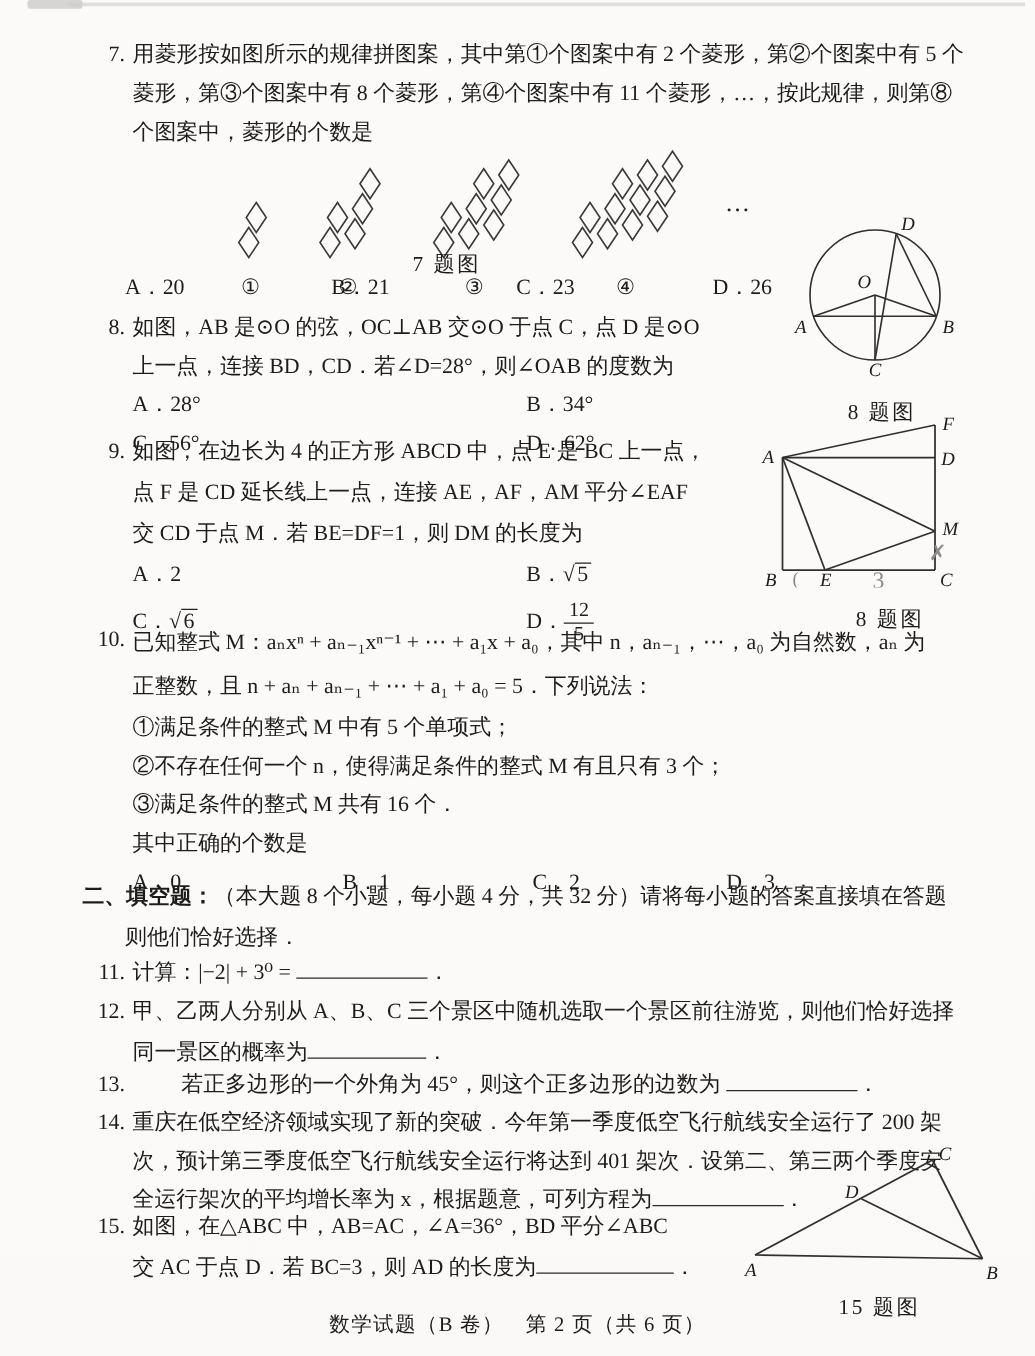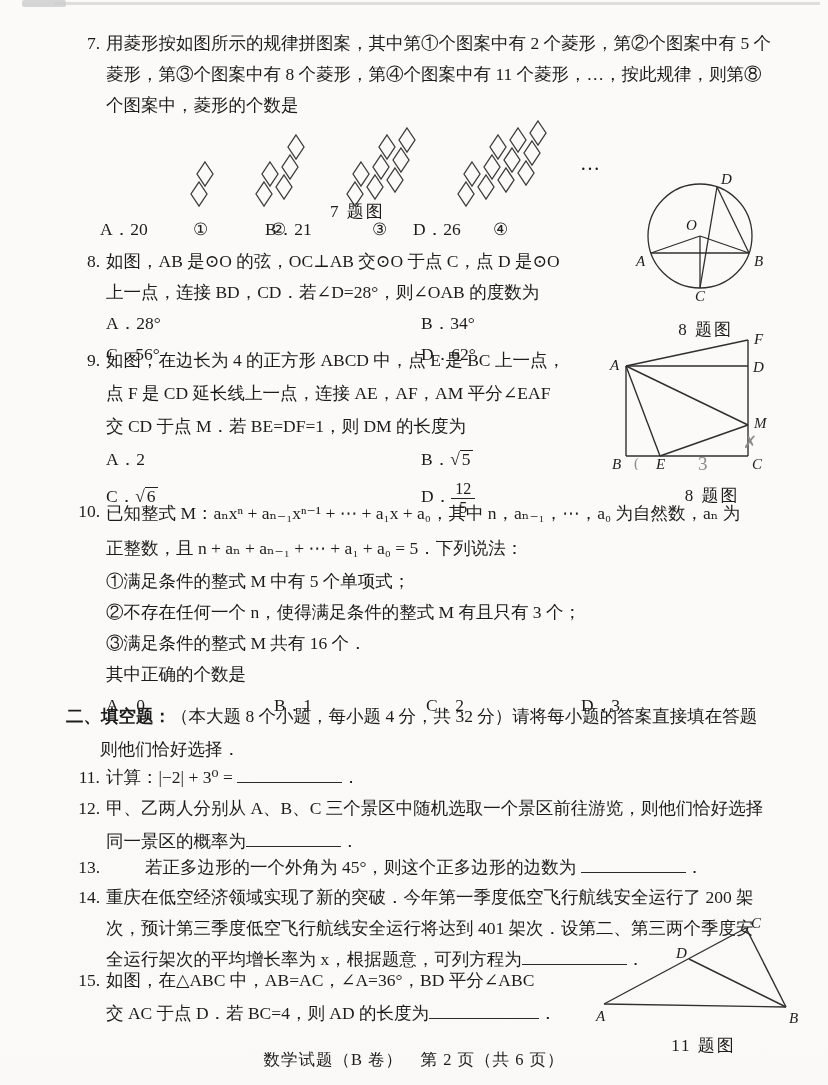--- a/index.html
+++ b/index.html
@@ -88,20 +88,21 @@
           <path d="M 83 29 L 91 41 L 83 53 L 75 41 Z" fill="#fbfaf8" stroke="#3a3a3a" stroke-width="1.3"></path>
           <path d="M 89 9 L 97 21 L 89 33 L 81 21 Z" fill="#fbfaf8" stroke="#3a3a3a" stroke-width="1.3"></path>
         </svg><div class="pattern-label">④</div></div>
       <span class="q7-ellipsis">…</span>
   </div>
   <div class="q7-caption">7 题图</div>
 
   <div class="optrow" style="position:absolute;left:100px;top:214px;width:710px;">
     <span class="opt w165">A．20</span>
     <span class="opt w148">B．21</span>
+    <span class="opt w157">C．23</span>
     <span class="opt">D．26</span>
   </div>
 
   <div class="q" style="top:246px;left:66px;width:548px;">
     <div class="qnum">8.</div>
     <div class="qbody">
       <div>如图，AB 是⊙O 的弦，OC⊥AB 交⊙O 于点 C，点 D 是⊙O</div>
       <div>上一点，连接 BD，CD．若∠D=28°，则∠OAB 的度数为</div>
       <div class="optrow">
         <span class="opt w315">A．28°</span>
@@ -230,34 +231,34 @@
       <div>重庆在低空经济领域实现了新的突破．今年第一季度低空飞行航线安全运行了 200 架</div>
       <div>次，预计第三季度低空飞行航线安全运行将达到 401 架次．设第二、第三两个季度安</div>
       <div><span>全运行架次的平均增长率为 x，根据题意，可列方程为</span><span class="blank b105"></span><span>．</span></div>
     </div>
   </div>
 
   <div class="q" style="top:964px;left:66px;width:520px;line-height:33px;">
     <div class="qnum">15.</div>
     <div class="qbody">
       <div>如图，在△ABC 中，AB=AC，∠A=36°，BD 平分∠ABC</div>
-      <div><span>交 AC 于点 D．若 BC=4，则 AD 的长度为</span><span class="blank b110"></span><span>．</span></div>
+      <div><span>交 AC 于点 D．若 BC=3，则 AD 的长度为</span><span class="blank b110"></span><span>．</span></div>
     </div>
   </div>
 
   <div class="figure" style="left:586px;top:916px;width:235px;">
     <svg width="235" height="108" viewBox="0 0 235 108">
       <g fill="none" stroke="#2f2f2f" stroke-width="1.4">
         <line x1="18" y1="88" x2="200" y2="91"></line>
         <line x1="18" y1="88" x2="160" y2="12"></line>
         <line x1="160" y1="12" x2="200" y2="91"></line>
         <line x1="200" y1="91" x2="103" y2="43"></line>
       </g>
       <text x="10" y="105">A</text>
       <text x="203" y="107">B</text>
       <text x="165" y="12">C</text>
       <text x="90" y="42">D</text>
     </svg>
-    <div class="fig-caption" style="margin-top:-4px;">11 题图</div>
+    <div class="fig-caption" style="margin-top:-4px;">15 题图</div>
   </div>
 
   <div class="footer">数学试题（B 卷）　第 2 页（共 6 页）</div>
 </div>
 
 </body></html>

